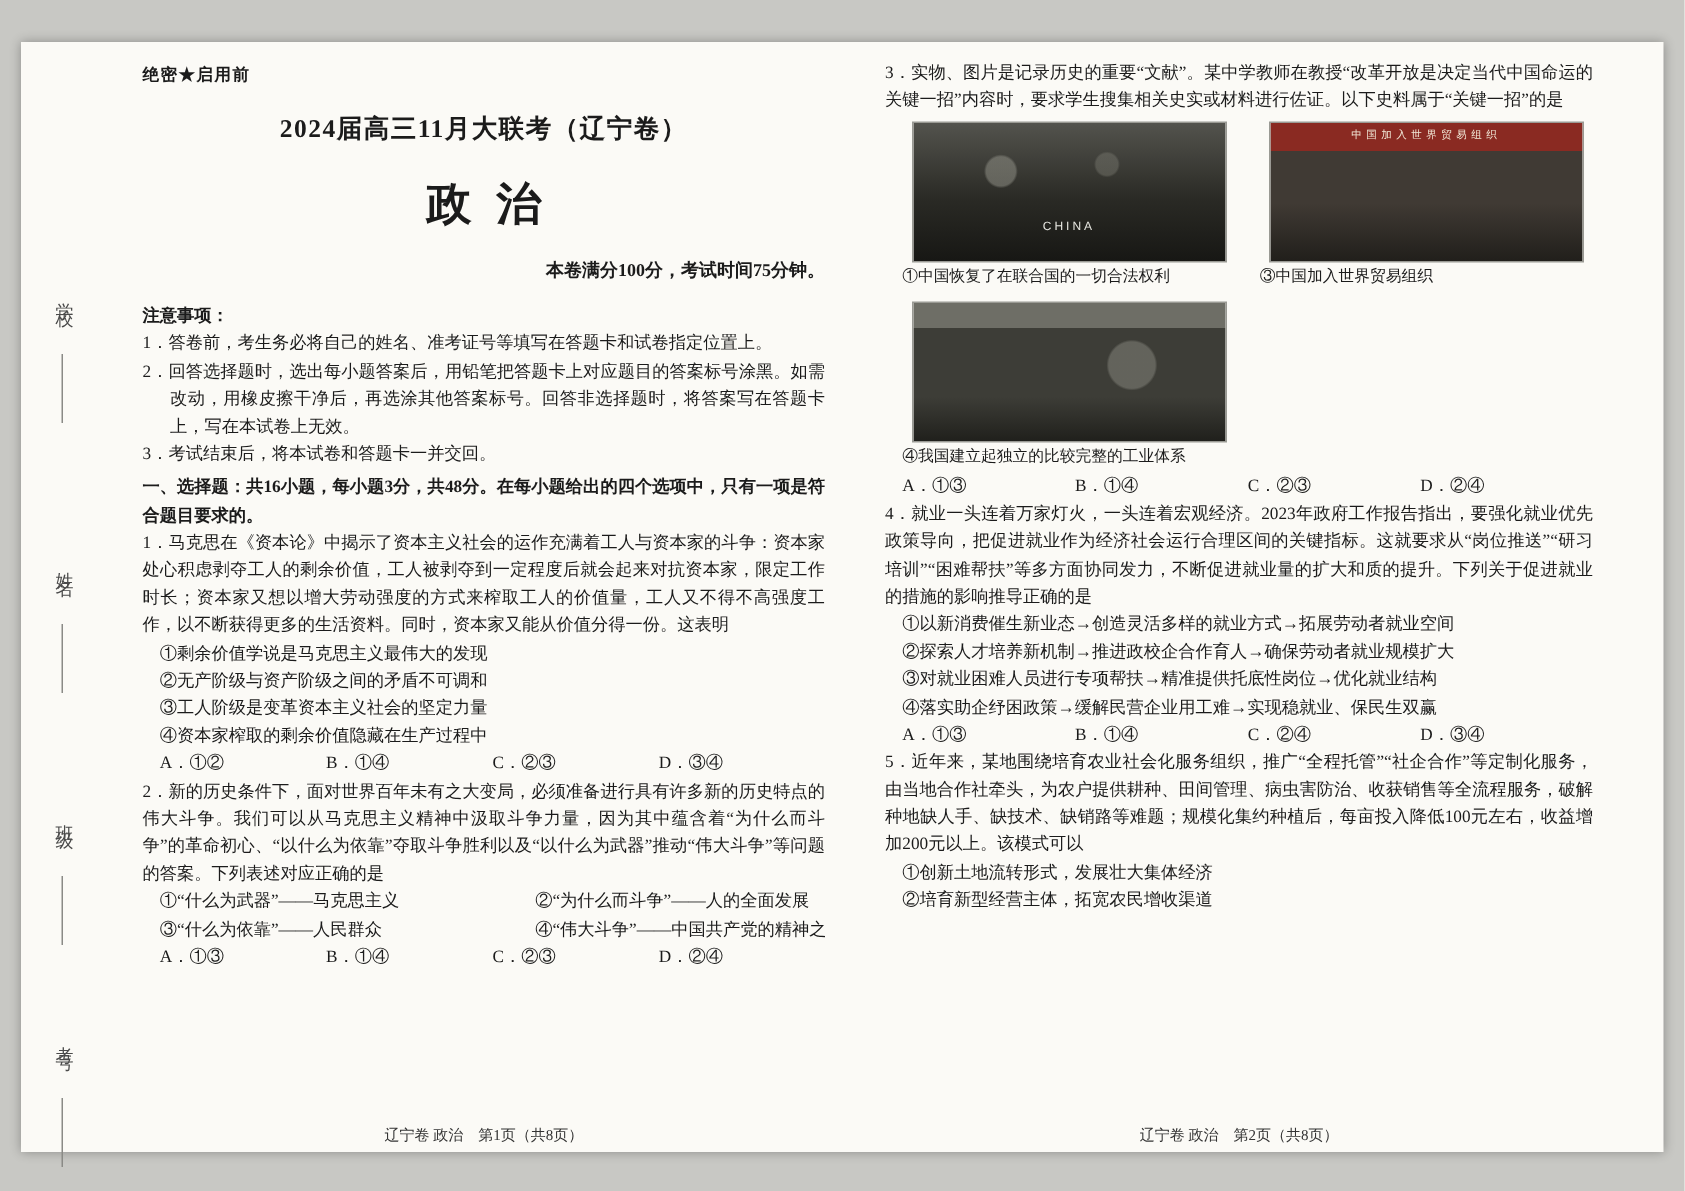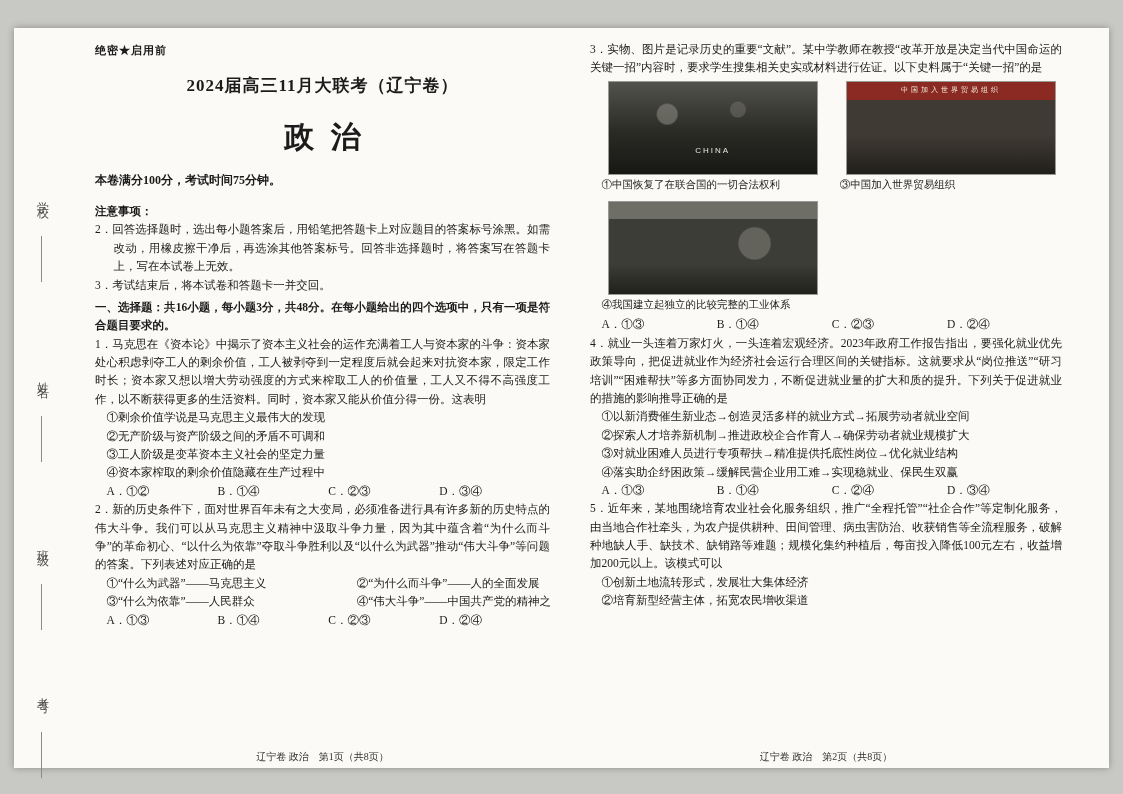--- a/index.html
+++ b/index.html
@@ -37,21 +37,21 @@
     position:absolute;
     font-size:11.5px; line-height:1.6;
     text-align:justify;
   }
   .col-left  { left:95px;  top:42px; width:455px; }
   .col-right { left:590px; top:40px; width:472px; }
 
   .security { font-weight:bold; font-size:11px; letter-spacing:1px; }
   .exam-title { text-align:center; font-size:17px; font-weight:bold; margin-top:12px; letter-spacing:1px; }
   .subject { text-align:center; font-size:30px; font-weight:bold; letter-spacing:0.55em; margin:14px 0 10px 0.55em; }
-  .exam-info { text-align:left; font-size:12px; font-weight:bold; margin-bottom:12px; }
+  .exam-info { text-align:right; font-size:12px; font-weight:bold; margin-bottom:12px; }
 
   .notices-title { font-weight:bold; }
   .notice-item { padding-left:1.6em; text-indent:-1.6em; }
 
   .section-title { font-weight:bold; margin-top:4px; }
 
   .q { margin-top:0; }
   .stem { }
   .options p { padding-left:1em; }
   .options.two-col { display:grid; grid-template-columns:55% 45%; }
@@ -124,20 +124,21 @@
 <div class="seal-line seal-line-4"></div>
 
 <div class="col col-left">
   <div class="security">绝密★启用前</div>
   <div class="exam-title">2024届高三11月大联考（辽宁卷）</div>
   <div class="subject">政治</div>
   <div class="exam-info">本卷满分100分，考试时间75分钟。</div>
 
   <div class="notices">
     <div class="notices-title">注意事项：</div>
+    <p class="notice-item">1．答卷前，考生务必将自己的姓名、准考证号等填写在答题卡和试卷指定位置上。</p>
     <p class="notice-item">2．回答选择题时，选出每小题答案后，用铅笔把答题卡上对应题目的答案标号涂黑。如需改动，用橡皮擦干净后，再选涂其他答案标号。回答非选择题时，将答案写在答题卡上，写在本试卷上无效。</p>
     <p class="notice-item">3．考试结束后，将本试卷和答题卡一并交回。</p>
   </div>
 
   <p class="section-title">一、选择题：共16小题，每小题3分，共48分。在每小题给出的四个选项中，只有一项是符合题目要求的。</p>
 
   <div class="q">
     <p class="stem">1．马克思在《资本论》中揭示了资本主义社会的运作充满着工人与资本家的斗争：资本家处心积虑剥夺工人的剩余价值，工人被剥夺到一定程度后就会起来对抗资本家，限定工作时长；资本家又想以增大劳动强度的方式来榨取工人的价值量，工人又不得不高强度工作，以不断获得更多的生活资料。同时，资本家又能从价值分得一份。这表明</p>
     <div class="options">
       <p>①剩余价值学说是马克思主义最伟大的发现</p>

